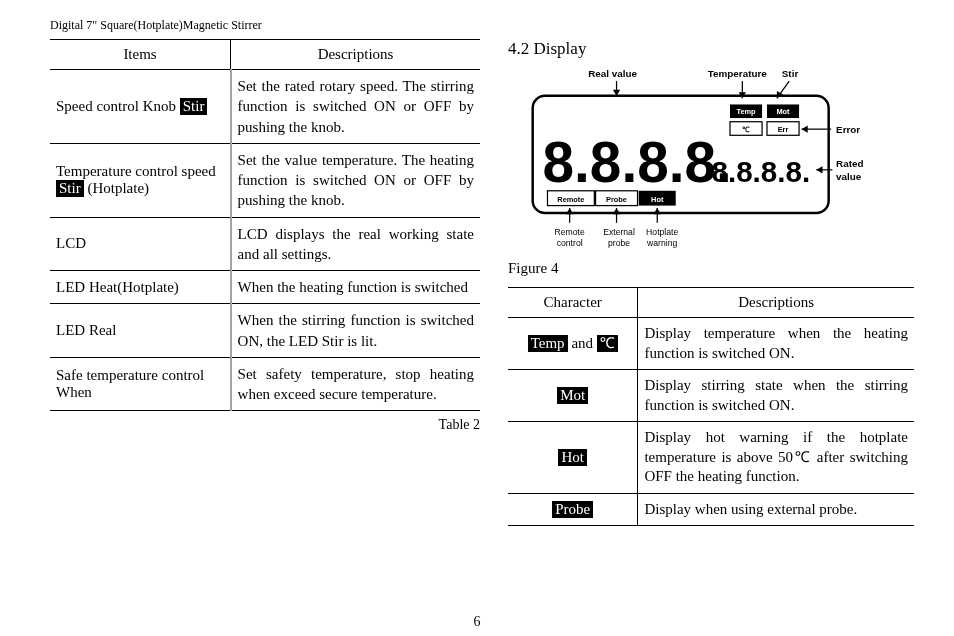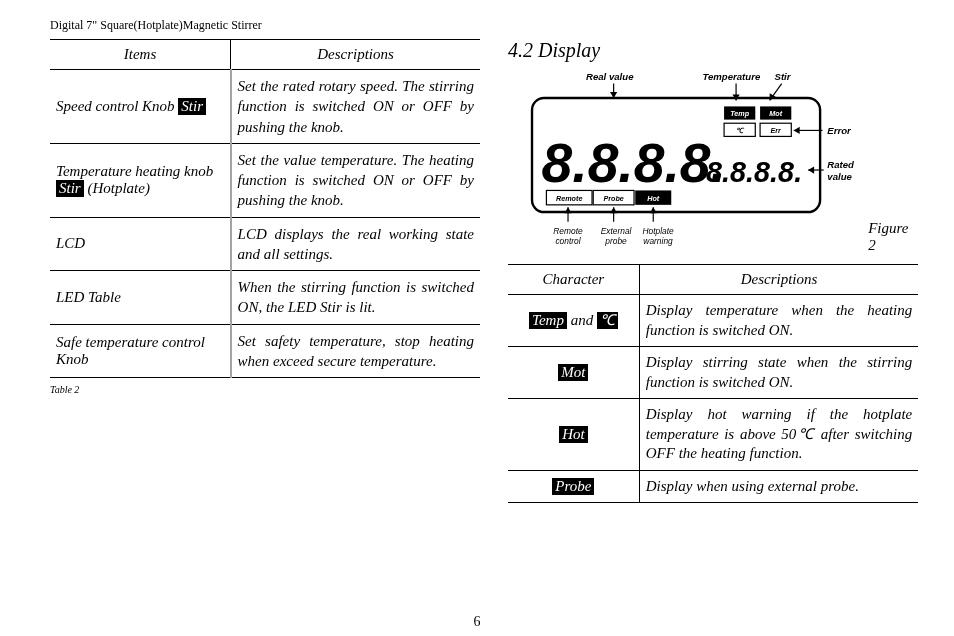--- a/index.html
+++ b/index.html
@@ -20,21 +20,20 @@
     padding: 18px 40px 10px 50px;
   }
   .header {
     font-size: 12px;
     margin-bottom: 6px;
   }
   .columns {
     display: flex;
     gap: 28px;
     margin-top: 0px;
-    font-style: italic;
   }
   .col {
     flex: 1 1 0;
   }
   .col-left { width: 430px; flex: 0 0 430px; }
   .col-right { flex: 1; }
 
   
   table.t2 {
     border-collapse: collapse;
@@ -56,43 +55,43 @@
     text-align: left;
     border-right: 2px solid #a3a3a3;
   }
   table.t2 td.desc {
     width: 58%;
     text-align: justify;
     line-height: 1.35;
   }
   table.t2 thead th:first-child { border-right: 1px solid #000; }
   .caption {
-    text-align: left;
-    font-size: 10px;
+    text-align: right;
+    font-size: 14px;
     padding-top: 6px;
   }
   .inv {
     background: #000;
     color: #fff;
     padding: 0 3px;
     display: inline-block;
     line-height: 1.15;
   }
   .ls-wide { letter-spacing: 2px; }
 
   
   .section-title {
-    font-size: 20px;
+    font-size: 17px;
     margin: 0 0 6px 0;
   }
   .fig-wrap {
     width: 100%;
     display: flex;
-    flex-direction: row;
-    align-items: flex-end;
+    flex-direction: column;
+    align-items: flex-start;
     margin-bottom: 10px;
   }
   .fig-caption {
     font-size: 15px;
     margin-top: 4px;
   }
   svg.display-svg {
     width: 370px;
     height: auto;
   }
@@ -184,34 +183,38 @@
         </thead>
         <tbody>
           <tr>
             <td class="item">
               <span>Speed control Knob </span><span class="inv">Stir</span><span></span>
             </td>
             <td class="desc">Set the rated rotary speed. The stirring function is switched ON or OFF by pushing the knob.</td>
           </tr>
           <tr>
             <td class="item">
-              <span>Temperature heating knob </span><span class="inv">Stir</span><span> (Hotplate)</span>
+              <span>Temperature control speed </span><span class="inv">Stir</span><span> (Hotplate)</span>
             </td>
             <td class="desc">Set the value temperature. The heating function is switched ON or OFF by pushing the knob.</td>
           </tr>
           <tr>
             <td class="item">LCD</td>
             <td class="desc">LCD displays the real working state and all settings.</td>
           </tr>
           <tr>
-            <td class="item">LED Table</td>
+            <td class="item">LED Heat(Hotplate)</td>
+            <td class="desc">When the heating function is switched</td>
+          </tr>
+          <tr>
+            <td class="item">LED Real</td>
             <td class="desc">When the stirring function is switched ON, the LED Stir is lit.</td>
           </tr>
           <tr>
-            <td class="item">Safe temperature control Knob</td>
+            <td class="item">Safe temperature control When</td>
             <td class="desc">Set safety temperature, stop heating when exceed secure temperature.</td>
           </tr>
         </tbody>
       </table>
       <div class="caption">Table 2</div>
     </div>
 
     <div class="col col-right">
       <div class="section-title">4.2 Display</div>
 
@@ -268,21 +271,21 @@
           <line x1="88" y1="128" x2="88" y2="116" stroke="#000" stroke-width="1"></line>
           <polygon points="88,116 85,121 91,121" fill="#000"></polygon>
           <text class="disp-label-small" x="90" y="138" text-anchor="middle">External</text>
           <text class="disp-label-small" x="90" y="147" text-anchor="middle">probe</text>
 
           <line x1="121" y1="128" x2="121" y2="116" stroke="#000" stroke-width="1"></line>
           <polygon points="121,116 118,121 124,121" fill="#000"></polygon>
           <text class="disp-label-small" x="125" y="138" text-anchor="middle">Hotplate</text>
           <text class="disp-label-small" x="125" y="147" text-anchor="middle">warning</text>
         </svg>
-        <div class="fig-caption">Figure 2</div>
+        <div class="fig-caption">Figure 4</div>
       </div>
 
       <table class="t3">
         <thead>
           <tr>
             <th>Character</th>
             <th>Descriptions</th>
           </tr>
         </thead>
         <tbody>

